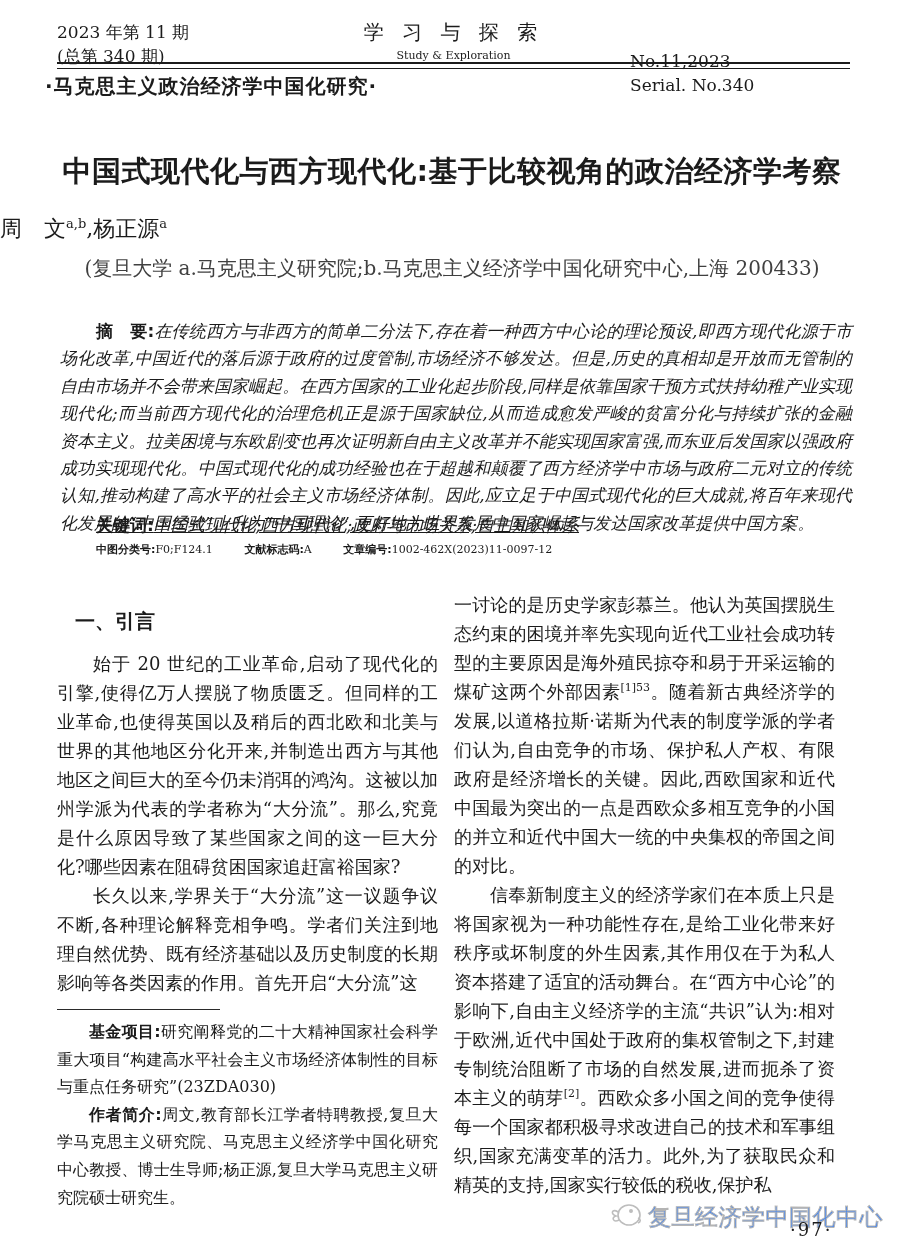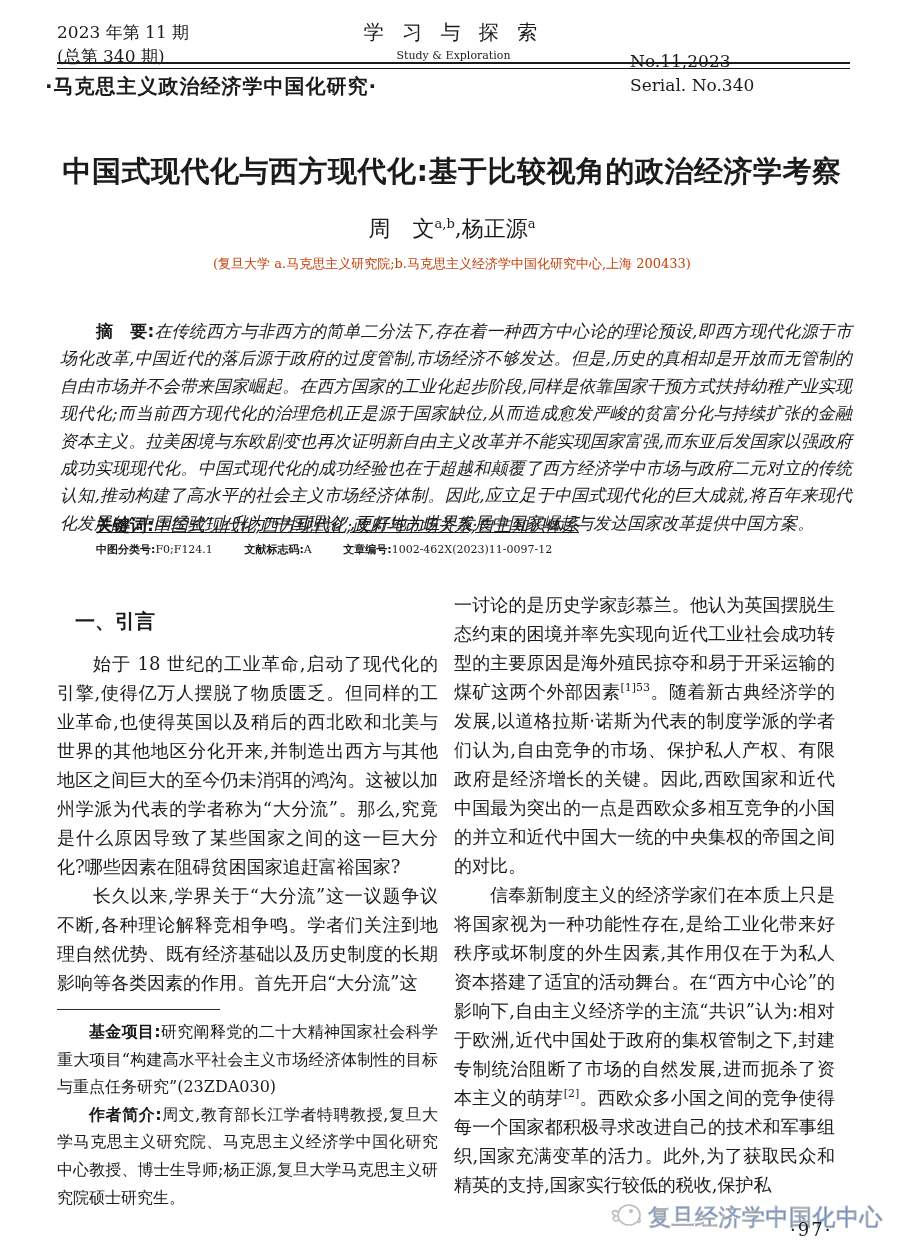--- a/index.html
+++ b/index.html
@@ -33,26 +33,26 @@
   }
   
   .article-title{
     position:absolute;top:130px;left:30px;width:844px;
     text-align:center;
     font-family:"DejaVu Sans","Liberation Sans",sans-serif;
     font-weight:bold;font-size:29px;line-height:44px;letter-spacing:0.5px;
   }
   .authors{
     position:absolute;top:214px;left:0;width:904px;
-    text-align:center;font-size:22px;
+    font-size:22px;
   }
   .authors sup{font-size:13px;}
   .affiliation{
     position:absolute;top:255px;left:0;width:904px;
-    text-align:center;font-size:13px;color:#c2410c;
+    text-align:center;font-size:20px;color:#404040;
   }
   
   .abstract{
     position:absolute;top:301px;left:60px;width:792px;
     font-size:17px;line-height:27.4px;text-align:justify;
     text-indent:36px;font-style:italic;
   }
   .inline-label{
     font-style:normal;font-weight:bold;
     font-family:"DejaVu Sans","Liberation Sans",sans-serif;
@@ -147,21 +147,21 @@
 
   <div class="classification">
     <span class="pair"><span class="inline-label">中图分类号:</span><span>F0;F124.1</span></span>
     <span class="pair"><span class="inline-label">文献标志码:</span><span>A</span></span>
     <span class="pair"><span class="inline-label">文章编号:</span><span>1002-462X(2023)11-0097-12</span></span>
   </div>
 
   <div class="columns">
     <div class="col col-left">
       <h2 class="section-heading">一、引言</h2>
-      <p class="body-par">始于 18 世纪的工业革命,启动了现代化的引擎,使得亿万人摆脱了物质匮乏。但同样的工业革命,也使得英国以及稍后的西北欧和北美与世界的其他地区分化开来,并制造出西方与其他地区之间巨大的至今仍未消弭的鸿沟。这被以加州学派为代表的学者称为“大分流”。那么,究竟是什么原因导致了某些国家之间的这一巨大分化?哪些因素在阻碍贫困国家追赶富裕国家?</p>
+      <p class="body-par">始于 20 世纪的工业革命,启动了现代化的引擎,使得亿万人摆脱了物质匮乏。但同样的工业革命,也使得英国以及稍后的西北欧和北美与世界的其他地区分化开来,并制造出西方与其他地区之间巨大的至今仍未消弭的鸿沟。这被以加州学派为代表的学者称为“大分流”。那么,究竟是什么原因导致了某些国家之间的这一巨大分化?哪些因素在阻碍贫困国家追赶富裕国家?</p>
       <p class="body-par">长久以来,学界关于“大分流”这一议题争议不断,各种理论解释竞相争鸣。学者们关注到地理自然优势、既有经济基础以及历史制度的长期影响等各类因素的作用。首先开启“大分流”这</p>
       <div class="footnote-divider"></div>
       <p class="footnote"><span class="inline-label">基金项目:</span><span>研究阐释党的二十大精神国家社会科学重大项目“构建高水平社会主义市场经济体制性的目标与重点任务研究”(23ZDA030)</span></p>
       <p class="footnote"><span class="inline-label">作者简介:</span><span>周文,教育部长江学者特聘教授,复旦大学马克思主义研究院、马克思主义经济学中国化研究中心教授、博士生导师;杨正源,复旦大学马克思主义研究院硕士研究生。</span></p>
     </div>
     <div class="col col-right">
       <p class="body-par no-indent">一讨论的是历史学家彭慕兰。他认为英国摆脱生态约束的困境并率先实现向近代工业社会成功转型的主要原因是海外殖民掠夺和易于开采运输的煤矿这两个外部因素<sup>[1]53</sup>。随着新古典经济学的发展,以道格拉斯·诺斯为代表的制度学派的学者们认为,自由竞争的市场、保护私人产权、有限政府是经济增长的关键。因此,西欧国家和近代中国最为突出的一点是西欧众多相互竞争的小国的并立和近代中国大一统的中央集权的帝国之间的对比。</p>
       <p class="body-par">信奉新制度主义的经济学家们在本质上只是将国家视为一种功能性存在,是给工业化带来好秩序或坏制度的外生因素,其作用仅在于为私人资本搭建了适宜的活动舞台。在“西方中心论”的影响下,自由主义经济学的主流“共识”认为:相对于欧洲,近代中国处于政府的集权管制之下,封建专制统治阻断了市场的自然发展,进而扼杀了资本主义的萌芽<sup>[2]</sup>。西欧众多小国之间的竞争使得每一个国家都积极寻求改进自己的技术和军事组织,国家充满变革的活力。此外,为了获取民众和精英的支持,国家实行较低的税收,保护私</p>
     </div>
   </div>

